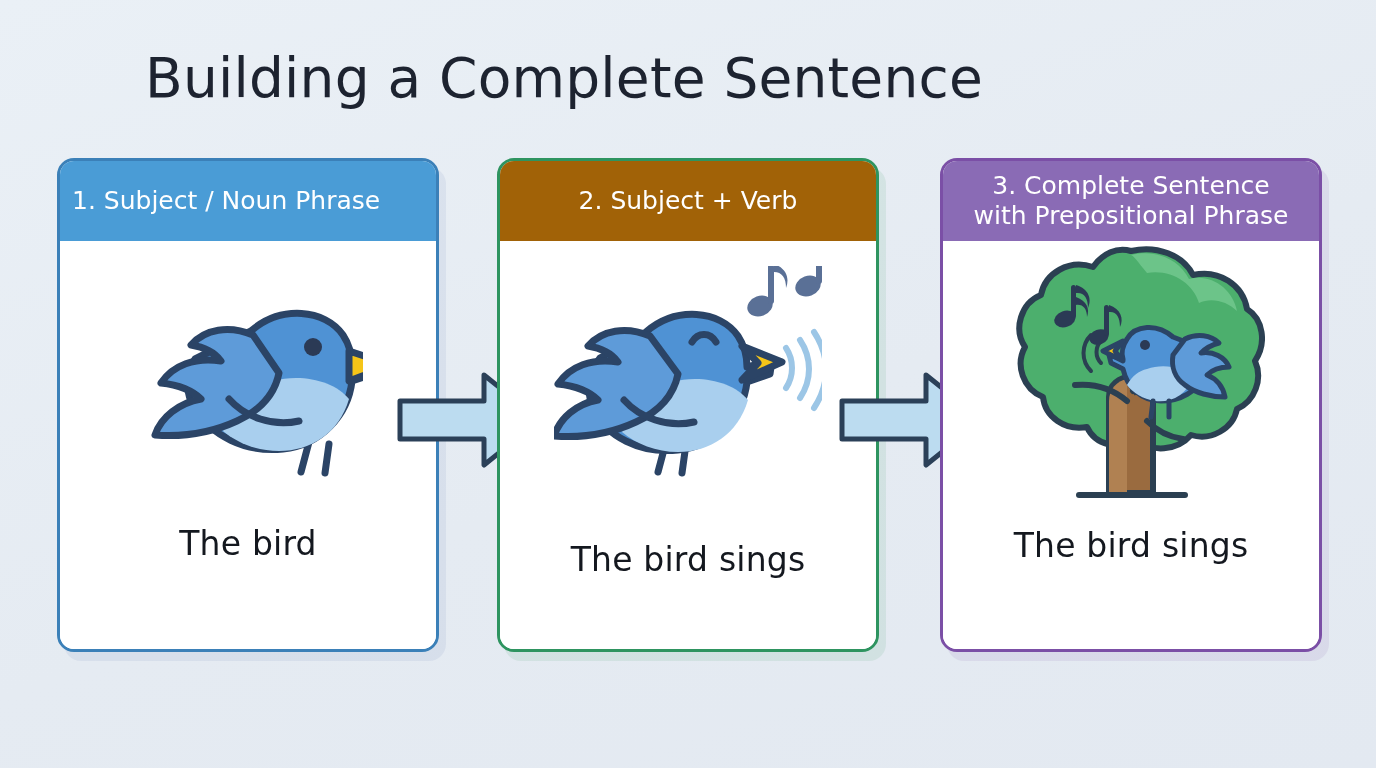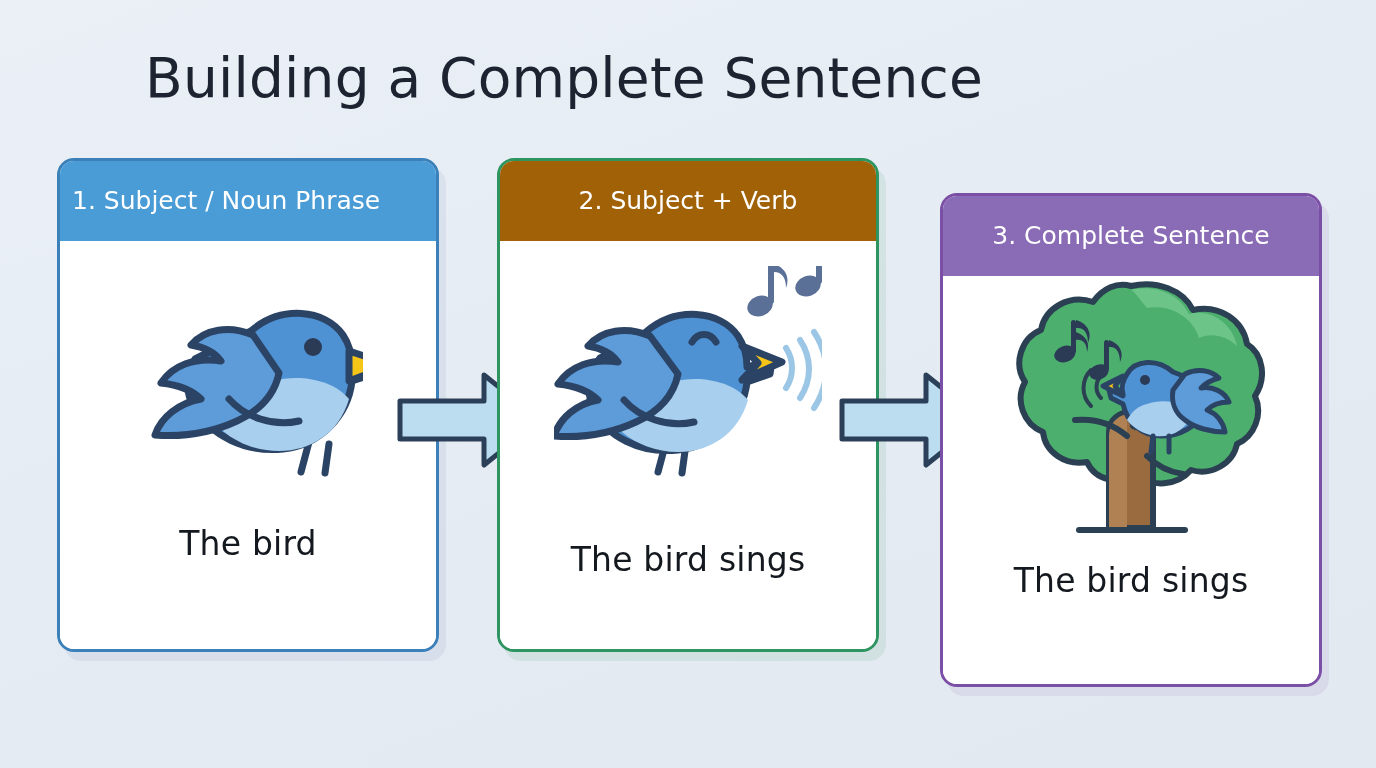--- a/index.html
+++ b/index.html
@@ -43,21 +43,21 @@
     height: 494px;
     border-radius: 17px;
     background: #ffffff;
     box-sizing: border-box;
     border: 3px solid #3b80b8;
     overflow: hidden;
     box-shadow: 7px 9px 0 rgba(120, 150, 190, 0.13);
   }
   #card-1 { left: 57px;  border-color: #3b80b8; }
   #card-2 { left: 497px; border-color: #2e9460; box-shadow: 7px 9px 0 rgba(120, 185, 150, 0.17); }
-  #card-3 { left: 940px; border-color: #7b4fa6; box-shadow: 7px 9px 0 rgba(160, 135, 190, 0.16); margin-top: 35px; }
+  #card-3 { left: 940px; border-color: #7b4fa6; box-shadow: 7px 9px 0 rgba(160, 135, 190, 0.16); }
 
   .card-header {
     height: 80px;
     display: flex;
     align-items: center;
     justify-content: center;
     text-align: center;
     color: #ffffff;
     font-size: 25px;
     font-family: "DejaVu Sans", sans-serif;
@@ -204,20 +204,21 @@
   <div class="arrow" id="arrow-2">
     <svg width="148" height="98" viewBox="0 0 148 98">
       <path d="M4 30 L88 30 L88 4 L144 49 L88 94 L88 68 L4 68 Z" fill="#bcdcf0" stroke="#2b4058" stroke-width="5" stroke-linejoin="round"></path>
     </svg>
   </div>
 
   <div class="card" id="card-3">
     <div class="card-header">
       <div>
         <div>3. Complete Sentence</div>
+        <div>with Prepositional Phrase</div>
       </div>
     </div>
     <div class="card-body">
       <div class="art">
         <svg width="268" height="268" viewBox="0 0 268 268">
 
           <path d="M134 10
                    C160 4 186 14 196 34
                    C222 28 246 44 250 68
                    C266 78 270 102 258 120

